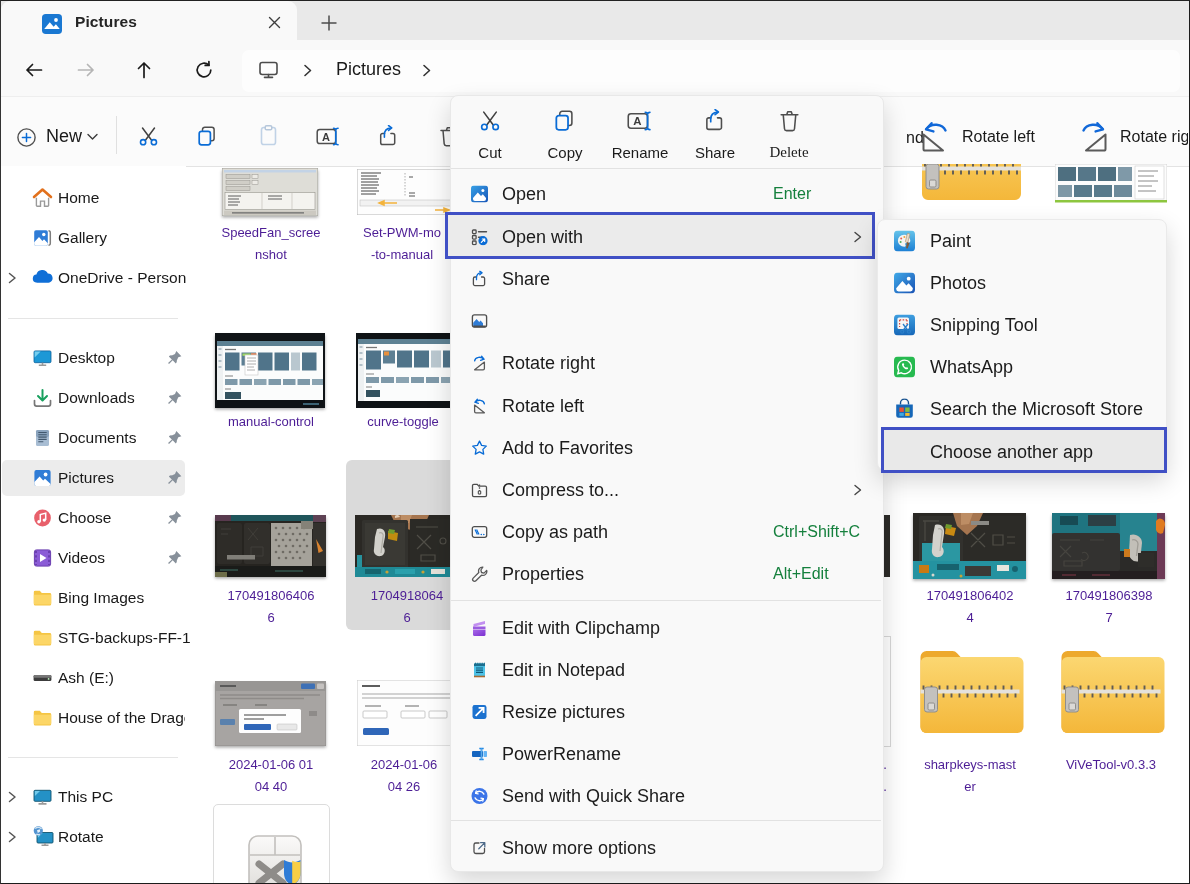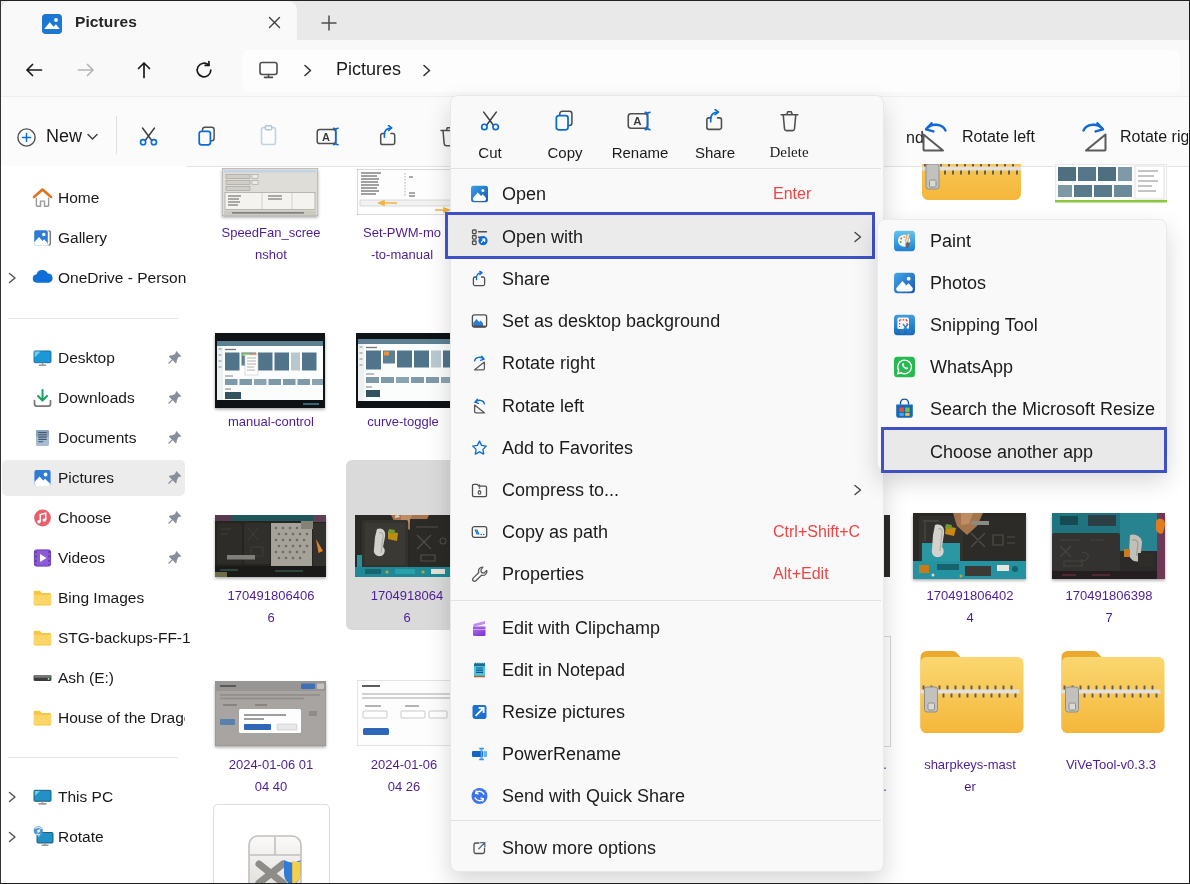--- a/index.html
+++ b/index.html
@@ -38,21 +38,21 @@
   #menu{left:450px;top:95px;width:434px;height:777px;background:#f9f9f9;
         border:1px solid #e8e8e8;border-radius:8px;box-shadow:0 10px 24px rgba(0,0,0,.16);
         box-sizing:border-box;z-index:10;}
   .mtoplbl{position:absolute;top:144px;width:70px;text-align:center;font-size:15px;color:#1b1b1b;}
   .msep{position:absolute;left:1px;width:430px;height:1px;background:#e2e2e2;}
   .mitem{position:absolute;left:451px;width:432px;height:42px;}
   .mico{position:absolute;left:20px;top:50%;transform:translateY(-50%);width:17px;height:17px;}
   .mtxt{position:absolute;left:51px;top:50%;transform:translateY(-50%);
         font-size:18px;color:#1b1b1b;white-space:nowrap;}
   .msc{position:absolute;left:322px;top:50%;transform:translateY(-50%);
-       font-size:16px;color:#ef4444;white-space:nowrap;}
+       font-size:16px;color:#15803d;white-space:nowrap;}
   .mchev{position:absolute;left:399px;top:50%;transform:translateY(-50%);width:14px;height:14px;}
   
   #submenu{left:877px;top:219px;width:290px;height:252px;background:#f9f9f9;
            border:1px solid #eaeaea;border-radius:8px;box-shadow:0 10px 24px rgba(0,0,0,.16);
            box-sizing:border-box;z-index:20;}
   .sitem{position:absolute;left:0;width:288px;height:42px;}
   .sico{position:absolute;left:16px;top:50%;transform:translateY(-50%);width:21px;height:21px;}
   .stxt{position:absolute;left:52px;top:50%;transform:translateY(-50%);
         font-size:18px;color:#1b1b1b;white-space:nowrap;}
   
@@ -753,21 +753,20 @@
   </svg>
   <span class="mtxt">Share</span>
  </div>
 
  <div class="mitem" style="top:300px">
   <svg class="mico" viewBox="0 0 17 17">
    <rect x="1.4" y="2.4" width="14.2" height="12.2" rx="2" fill="none" stroke="#4e4e4e" stroke-width="1.35"></rect>
    <path d="M2.2 10.2 L5.6 6.4 L8.2 9.4 L9.6 8 L12 10.8 v2.6 H2.2 Z" fill="#2f7cd6"></path>
    <path d="M2.4 13.9 h12.2" stroke="#4e4e4e" stroke-width="1.6"></path>
   </svg>
-  <span class="mtxt">Set as desktop background</span>
  </div>
 
  <div class="mitem" style="top:342.3px">
   <svg class="mico" viewBox="0 0 17 17">
    <path d="M13.4 7.6 v6.4 a1.3 1.3 0 0 1 -1.3 1.3 H3.6 Z" fill="none" stroke="#5a5a5a" stroke-width="1.3" stroke-linejoin="round"></path>
    <path d="M3.6 6.4 a5 4.2 0 0 1 9.2 -1.6" fill="none" stroke="#0a6cd6" stroke-width="1.35" stroke-linecap="round"></path>
    <path d="M10.6 1.8 l2.4 2.8 l-3.4 1.2" fill="none" stroke="#0a6cd6" stroke-width="1.35" stroke-linecap="round" stroke-linejoin="round"></path>
   </svg>
   <span class="mtxt">Rotate right</span>
  </div>
@@ -956,19 +955,19 @@
 
  <div class="sitem abs" style="left:878px;top:388px">
   <svg class="sico" viewBox="0 0 21 21">
    <path d="M6.5 6 V4.5 a4 4 0 0 1 8 0 V6" fill="none" stroke="#15508e" stroke-width="1.4"></path>
    <path d="M2.2 6 h16.6 v11 a2.2 2.2 0 0 1 -2.2 2.2 H4.4 a2.2 2.2 0 0 1 -2.2 -2.2 Z" fill="#1667b8"></path>
    <rect x="5.4" y="9" width="4.4" height="4.4" fill="#e94f35"></rect>
    <rect x="11.2" y="9" width="4.4" height="4.4" fill="#81bc3f"></rect>
    <rect x="5.4" y="14.4" width="4.4" height="3" fill="#3fa9e0"></rect>
    <rect x="11.2" y="14.4" width="4.4" height="3" fill="#f4b92d"></rect>
   </svg>
-      <span class="stxt">Search the Microsoft Resize</span>
+      <span class="stxt">Search the Microsoft Store</span>
  </div>
 
  <div class="sitem abs" style="left:878px;top:431px">
   <span class="stxt">Choose another app</span>
  </div>
 </div>
 
 </body></html>

